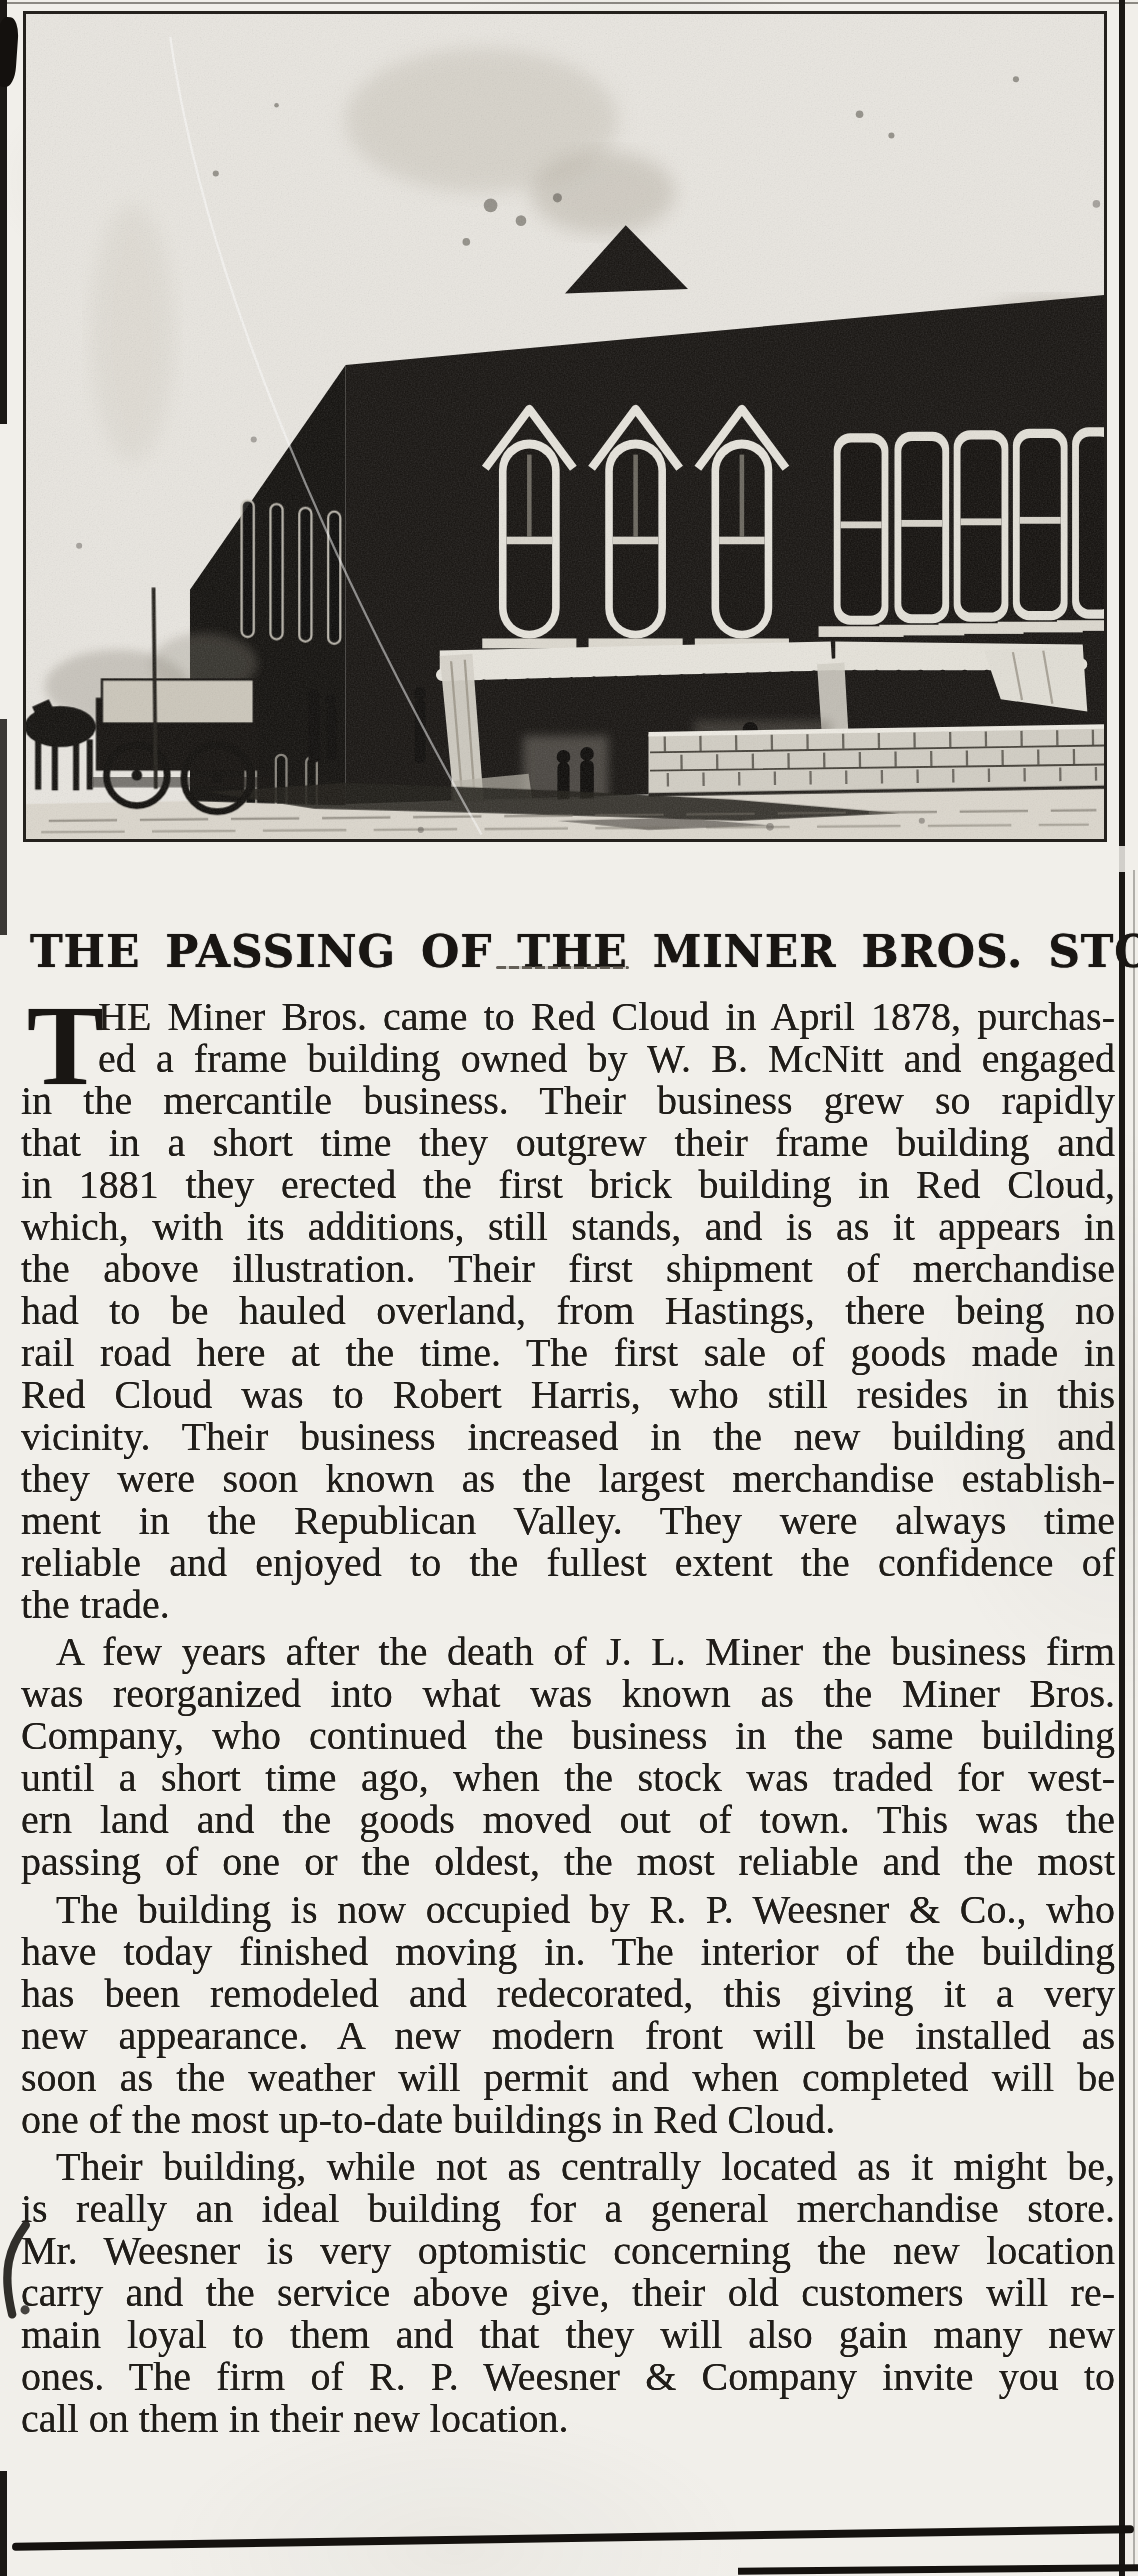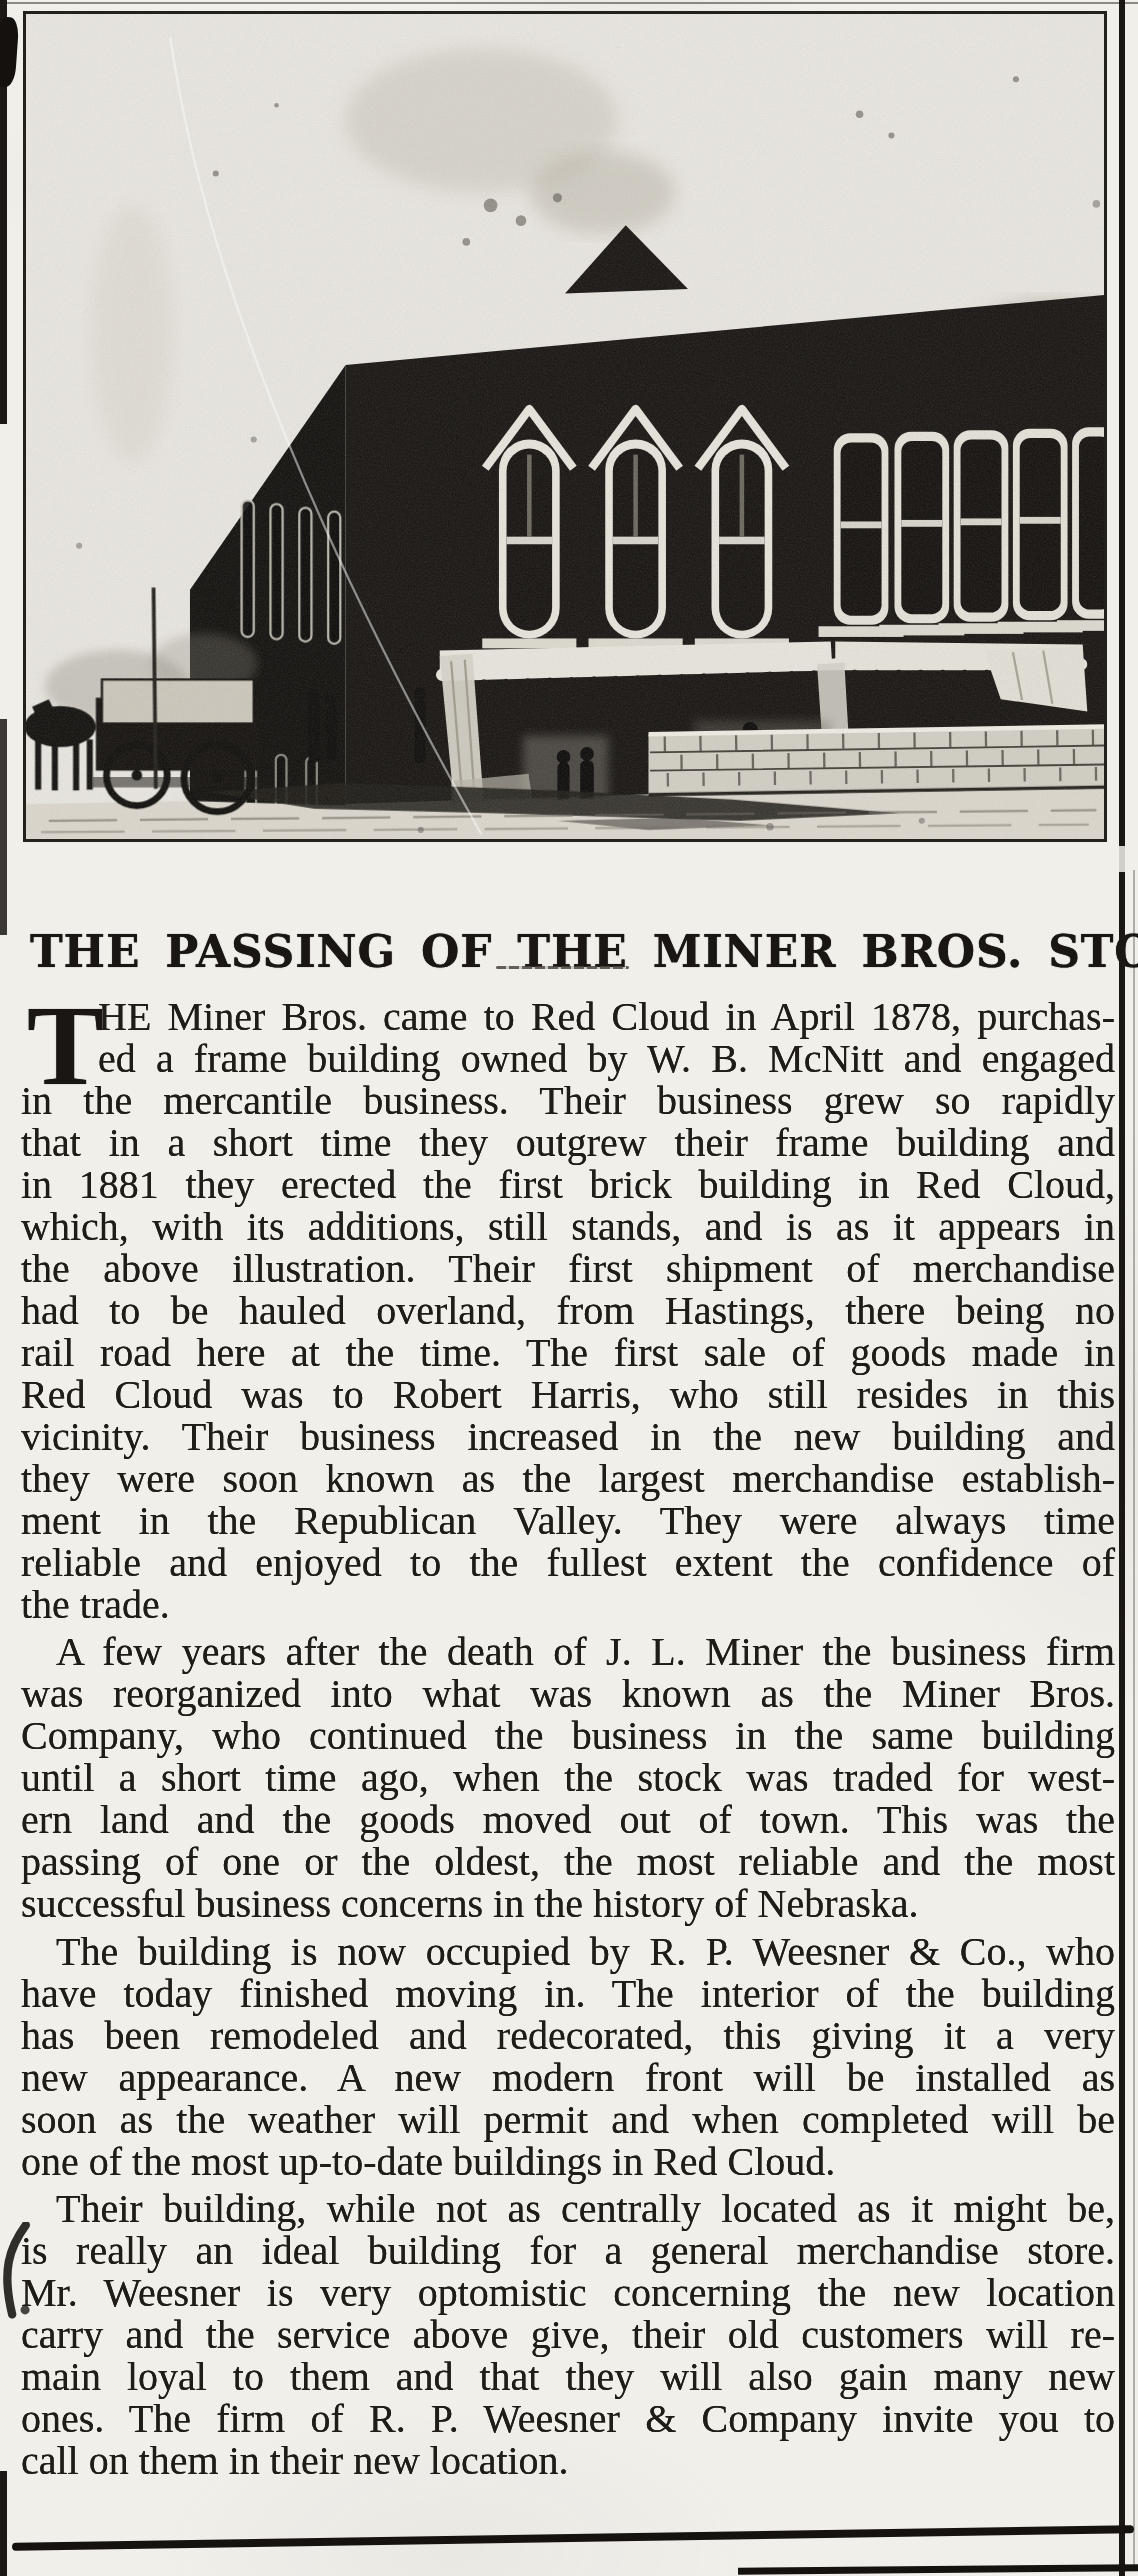--- a/index.html
+++ b/index.html
@@ -295,21 +295,20 @@
       <div class="line">reliable and enjoyed to the fullest extent the confidence of</div>
       <div class="line last">the trade.</div>
     </div>
     <div class="para">
       <div class="line ind">A few years after the death of J. L. Miner the business firm</div>
       <div class="line">was reorganized into what was known as the Miner Bros.</div>
       <div class="line">Company, who continued the business in the same building</div>
       <div class="line">until a short time ago, when the stock was traded for west-</div>
       <div class="line">ern land and the goods moved out of town. This was the</div>
       <div class="line">passing of one or the oldest, the most reliable and the most</div>
-      <div class="line last">successful business concerns in the history of Nebraska.</div>
     </div>
     <div class="para">
       <div class="line ind">The building is now occupied by R. P. Weesner &amp; Co., who</div>
       <div class="line">have today finished moving in. The interior of the building</div>
       <div class="line">has been remodeled and redecorated, this giving it a very</div>
       <div class="line">new appearance. A new modern front will be installed as</div>
       <div class="line">soon as the weather will permit and when completed will be</div>
       <div class="line last">one of the most up-to-date buildings in Red Cloud.</div>
     </div>
     <div class="para">

